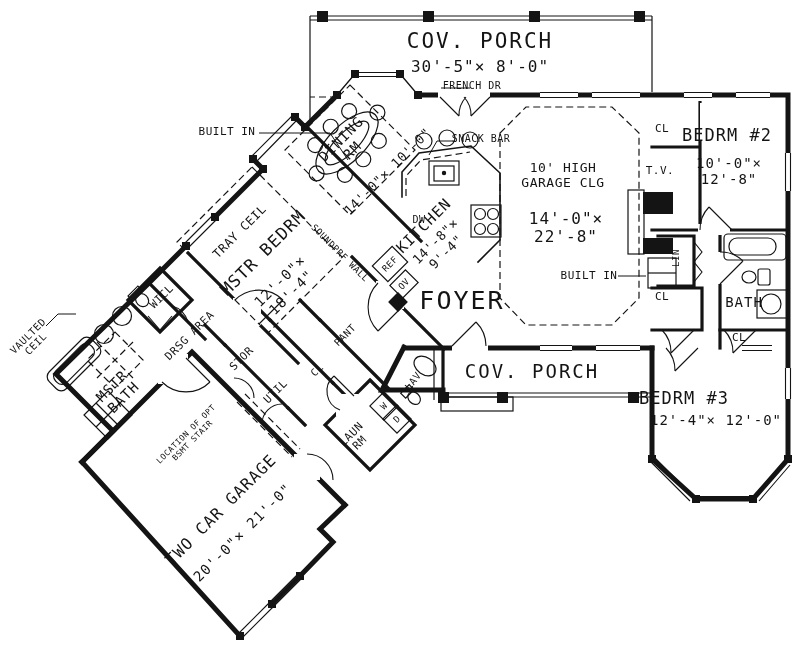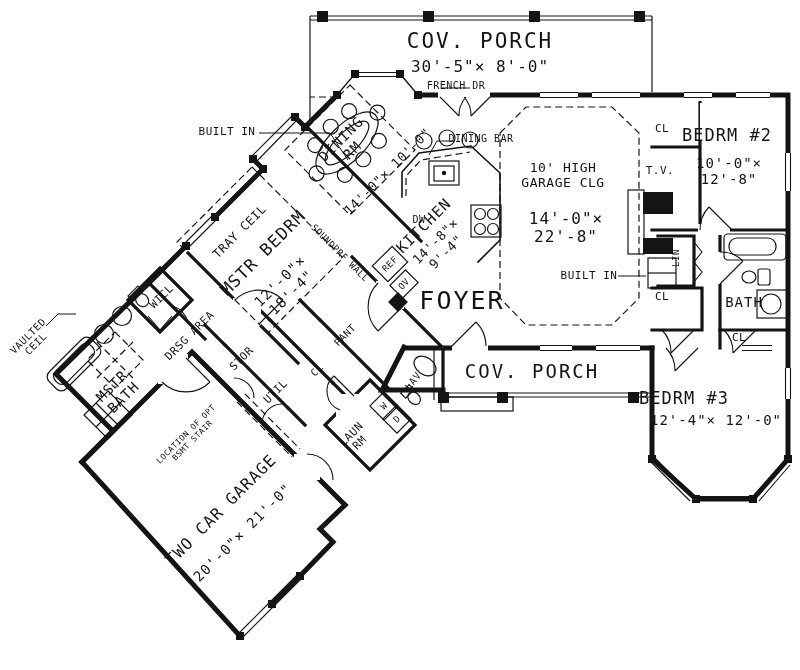--- a/index.html
+++ b/index.html
@@ -247,23 +247,23 @@
     <path d="M259,133 H330 L348,160"></path>
     <path d="M618,276 H646"></path>
     <path d="M455,141 H437 L429,155"></path>
     <path d="M46,326 L58,314 H76"></path>
     <path d="M441,88 H470"></path>
   </g>
 </svg>
 
 <div class="lbl big" style="left:480px;top:42px;font-size:21px;">COV. PORCH</div>
 <div class="lbl" style="left:480px;top:67px;font-size:16px;">30'-5"× 8'-0"</div>
-<div class="lbl sm" style="left:456px;top:86px;font-size:10px;">FRENCH DR</div>
+<div class="lbl sm" style="left:456px;top:86px;font-size:10px;padding-left:32px;">FRENCH DR</div>
 <div class="lbl sm" style="left:227px;top:132px;font-size:11px;">BUILT IN</div>
-<div class="lbl sm" style="left:481px;top:139px;font-size:10px;">DINING BAR</div>
+<div class="lbl sm" style="left:481px;top:139px;font-size:10px;">SNACK BAR</div>
 <div class="lbl sm" style="left:419px;top:180px;font-size:10px;margin-top:40px;">DW</div>
 
 <div class="lbl r45n" style="left:347px;top:145px;font-size:14px;">
   <div>DINING</div>
   <div>RM</div>
 </div>
 <div class="lbl r45n sm" style="left:388px;top:172px;font-size:13px;">14'-0"× 10'-0"</div>
 
 <div class="lbl r45n" style="left:424px;top:226px;font-size:15px;">KITCHEN</div>
 <div class="lbl r45n sm" style="left:441px;top:247px;font-size:13px;">

